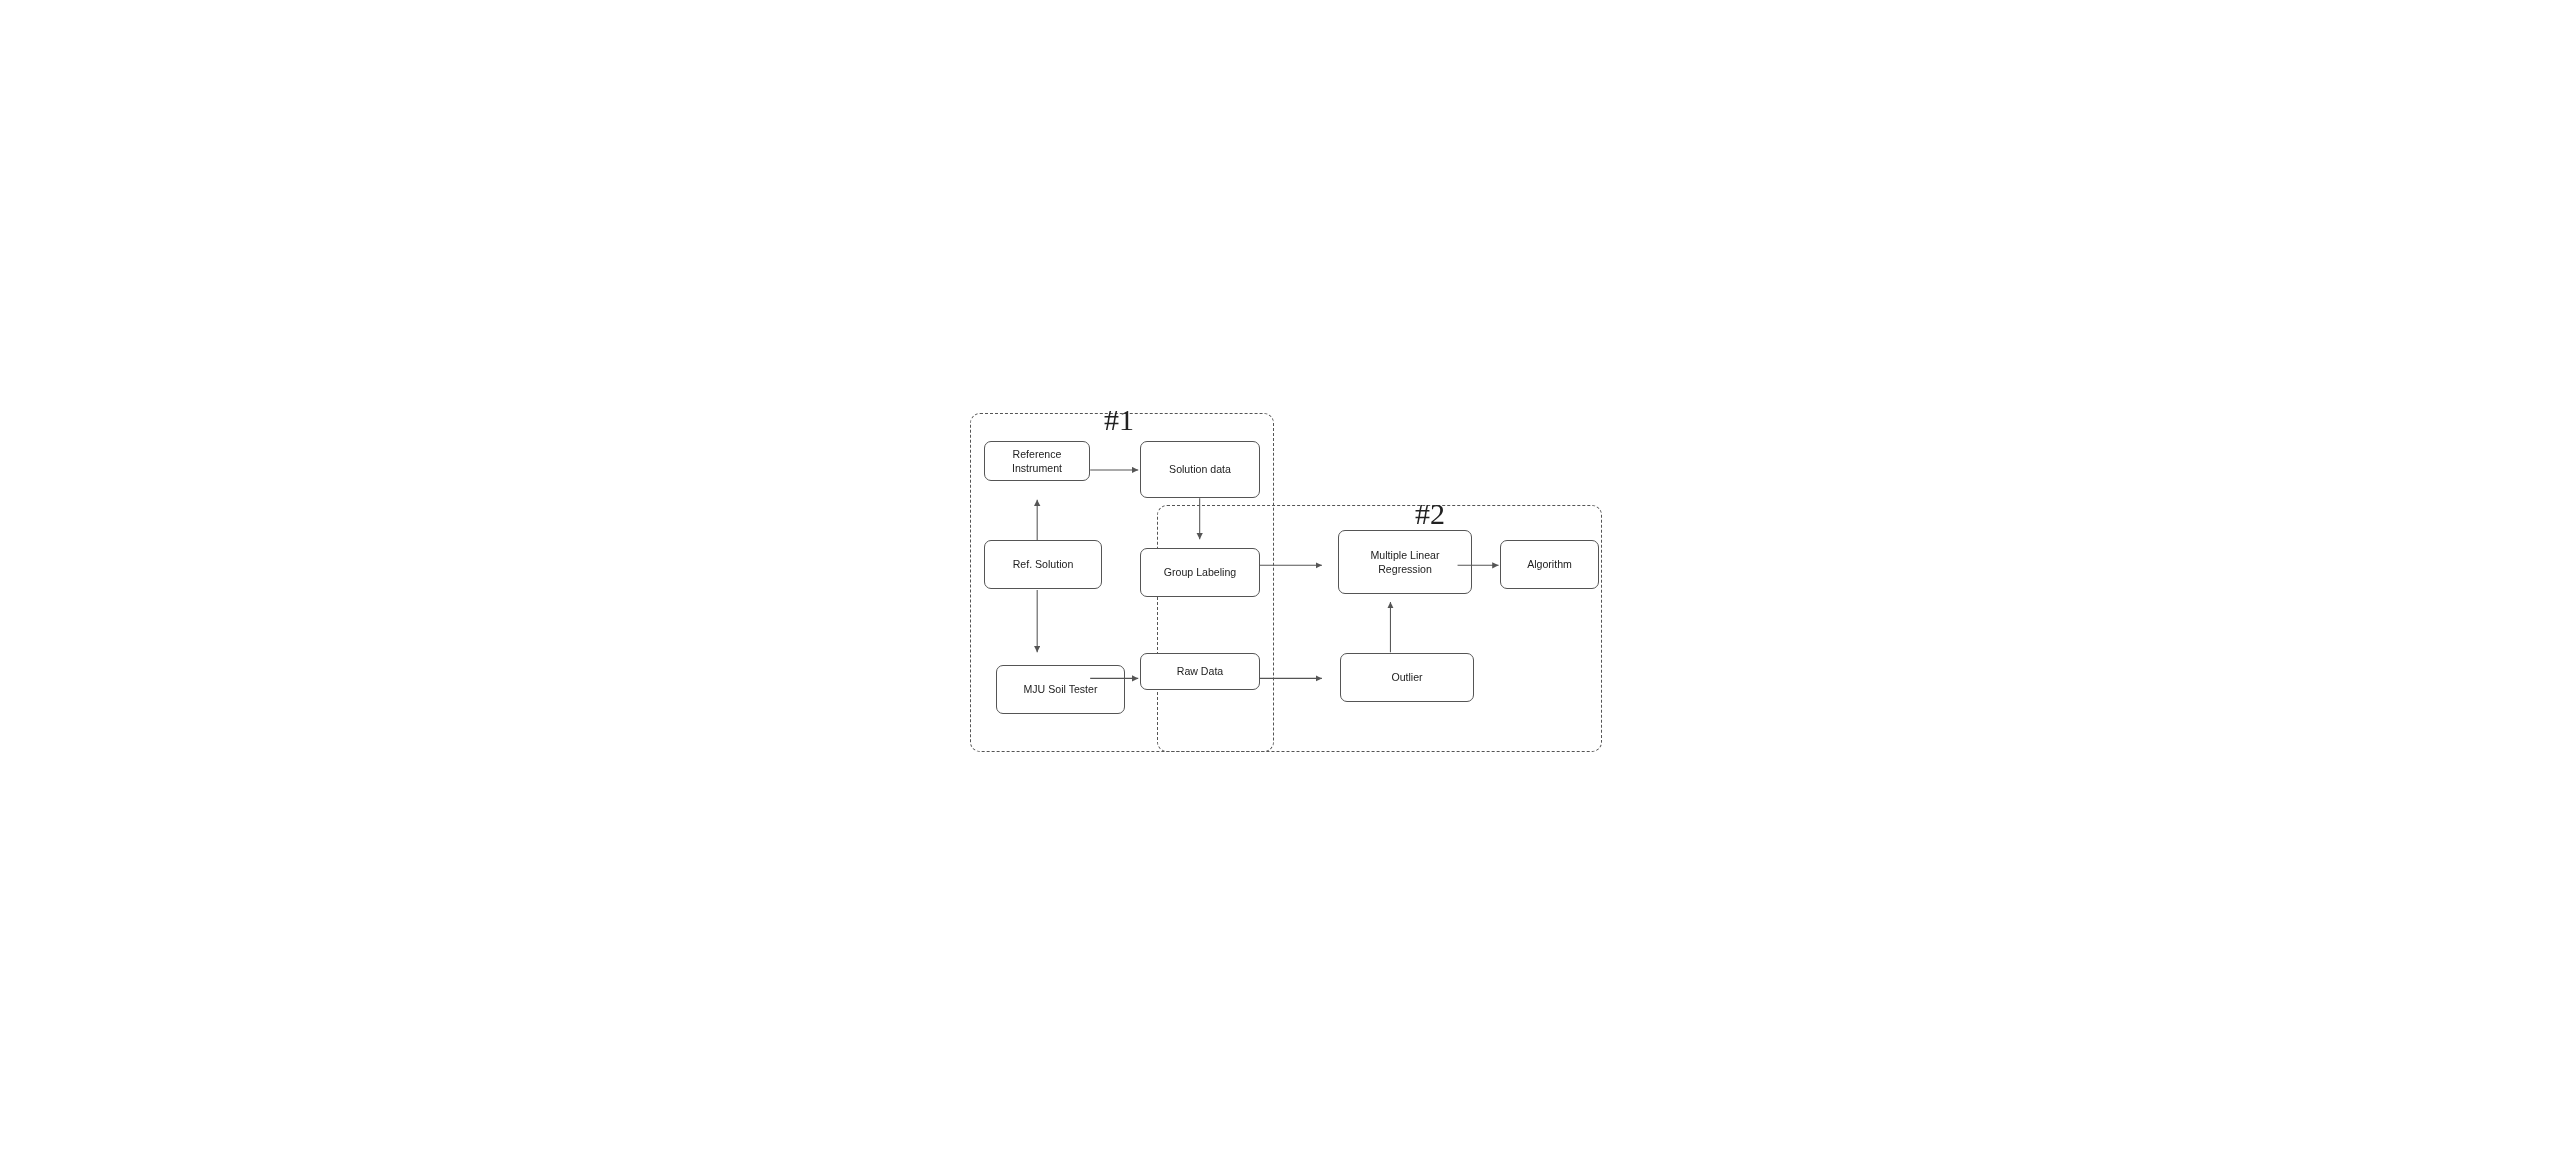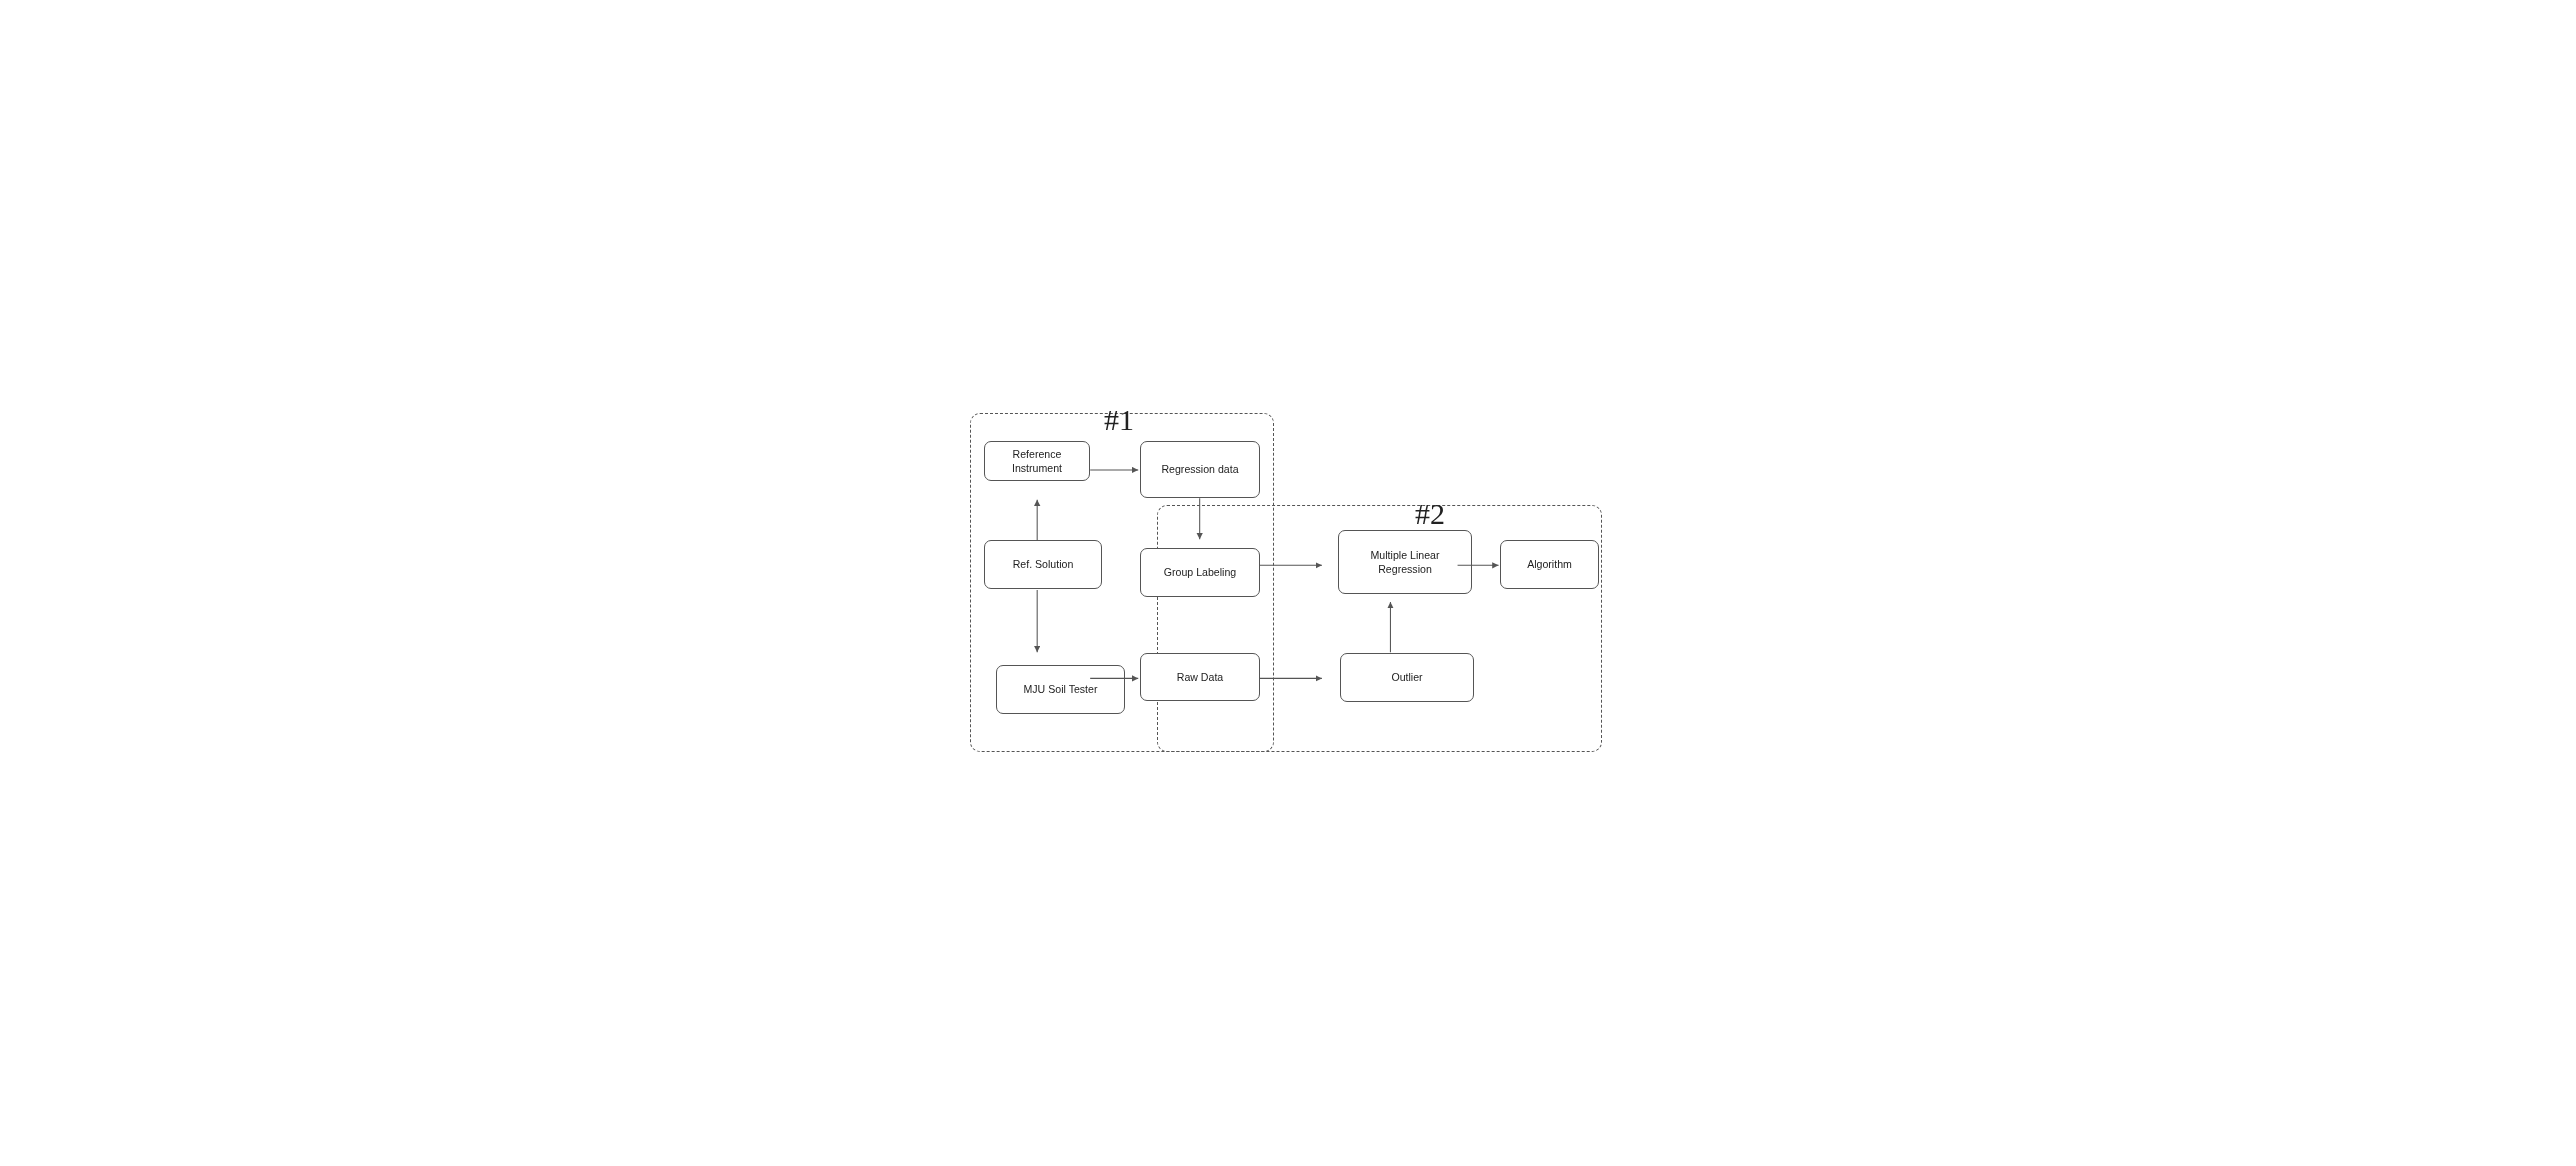--- a/index.html
+++ b/index.html
@@ -82,36 +82,36 @@
 
   <div class="region" style="left: 194px; top: 106px; width: 445px; height: 247px;"></div>
 
   <div class="region-label" style="left: 452px; top: 98px;">#2</div>
 
   <div class="flow-box" style="left: 21px; top: 42px; width: 106px; height: 40px;">
     <span>Reference<br>Instrument</span>
   </div>
 
   <div class="flow-box" style="left: 177px; top: 42px; width: 120px; height: 57px;">
-    <span>Regression data</span>
+    <span>Solution data</span>
   </div>
 
   <div class="flow-box" style="left: 21px; top: 141px; width: 118px; height: 49px;">
     <span>Ref. Solution</span>
   </div>
 
   <div class="flow-box" style="left: 177px; top: 149px; width: 120px; height: 49px;">
     <span>Group Labeling</span>
   </div>
 
   <div class="flow-box" style="left: 33px; top: 254px; width: 129px; height: 49px; margin-top: 12px;">
     <span>MJU Soil Tester</span>
   </div>
 
-  <div class="flow-box" style="left: 177px; top: 254px; width: 120px; height: 48px;">
+  <div class="flow-box" style="left: 177px; top: 254px; width: 120px; height: 37px;">
     <span>Raw Data</span>
   </div>
 
   <div class="flow-box" style="left: 375px; top: 131px; width: 134px; height: 64px;">
     <span>Multiple Linear<br>Regression</span>
   </div>
 
   <div class="flow-box" style="left: 361px; top: 254px; width: 134px; height: 49px; margin-left: 16px;">
     <span>Outlier</span>
   </div>

